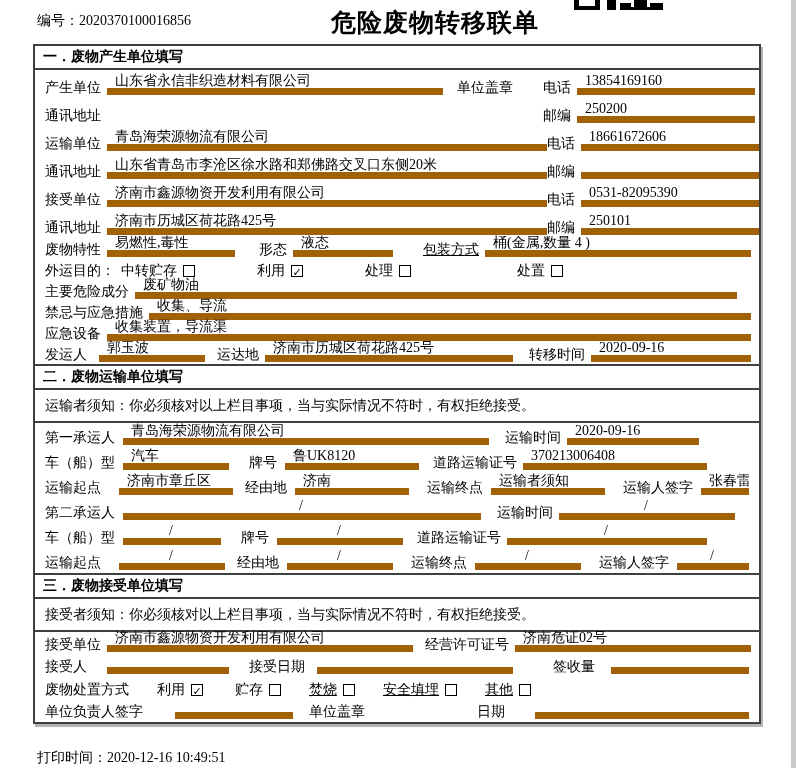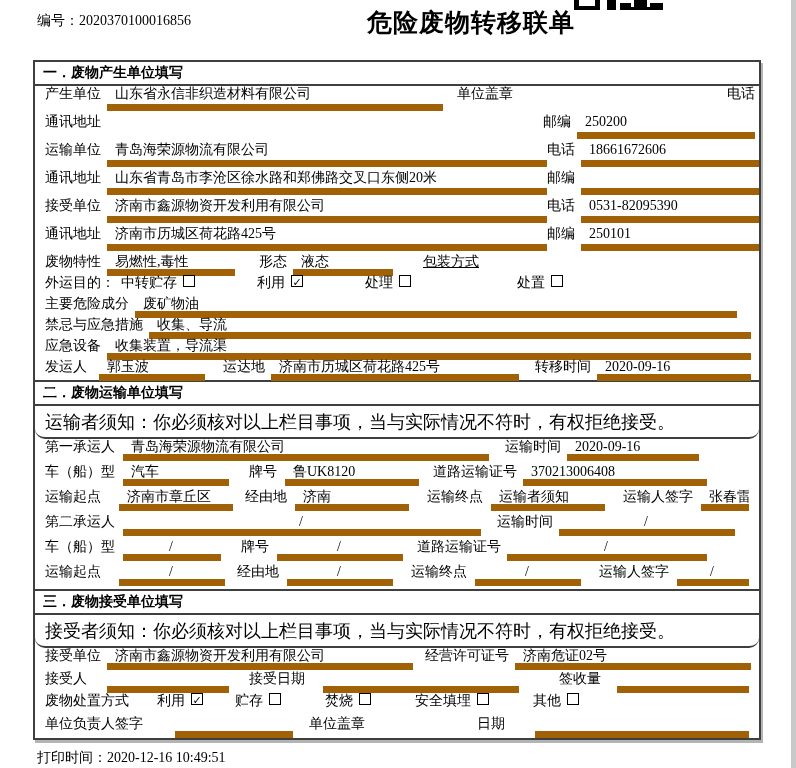--- a/index.html
+++ b/index.html
@@ -4,55 +4,55 @@
 <style>
   html,body{margin:0;padding:0;}
   body{
     width:796px;height:768px;position:relative;overflow:hidden;
     background:#ffffff;color:#000;
     font-family:"Liberation Serif","DejaVu Serif",serif;
     font-size:14px;
   }
   .edge-strip{position:absolute;right:0;top:0;width:5px;height:768px;background:#c9c9c9;}
   .serial{position:absolute;left:37px;top:12px;font-size:14px;white-space:nowrap;}
-  .doc-title{position:absolute;left:331px;top:6px;font-size:25px;font-weight:bold;letter-spacing:1px;white-space:nowrap;margin-left:36px;}
+  .doc-title{position:absolute;left:331px;top:6px;font-size:25px;font-weight:bold;letter-spacing:1px;white-space:nowrap;}
   .qr{position:absolute;left:574px;top:0;width:92px;height:10px;}
   .qr div{position:absolute;background:#000;}
   .qr .q1{left:0;top:0;width:26px;height:10px;background:transparent;border-left:5px solid #000;border-right:5px solid #000;border-bottom:4px solid #000;box-sizing:border-box;}
   .qr .q2{left:33px;top:0;width:9px;height:10px;}
   .qr .q3{left:46px;top:3px;width:11px;height:7px;}
   .qr .q4{left:60px;top:0;width:13px;height:10px;}
   .qr .q5{left:76px;top:3px;width:13px;height:7px;}
   .qr .q6{left:55px;top:7px;width:34px;height:3px;}
 
   .tbl{
-    position:absolute;left:33px;top:60px;width:724px;background:#fff;
+    position:absolute;left:33px;top:44px;width:724px;background:#fff;
     border:2px solid #3f3f3f;box-shadow:2px 3px 0 #b4b4b4;box-sizing:content-box;
   }
   .sec + .sec{border-top:2px solid #3f3f3f;}
   .sec-h{height:22px;border-bottom:2px solid #3f3f3f;display:flex;align-items:center;
     padding-left:8px;font-weight:bold;font-size:14px;}
   .notice{height:31px;border-bottom:2px solid #3f3f3f;display:flex;align-items:center;
-    padding-left:10px;font-size:18px;border-radius:10px;}
-  .row{display:flex;padding:0 4px 3px 10px;box-sizing:border-box;
+    padding-left:10px;font-size:14px;}
+  .row{display:flex;align-items:flex-end;padding:0 4px 3px 10px;box-sizing:border-box;
     font-size:14px;line-height:15px;}
   .h28{height:28px;} .h21{height:21px;padding-bottom:2px;} .h25{height:25px;} .h22{height:22.5px;}
   .lb{white-space:nowrap;flex:none;}
   .fl{border-bottom:7px solid #a16207;padding:0 2px 0 8px;white-space:nowrap;flex:none;
     min-height:15px;overflow:hidden;}
   .grow{flex:1;}
   .ctr{text-align:center;padding-left:0;}
   .cb{width:12px;height:12px;border:1px solid #000;flex:none;margin:0 0 1px 6px;
     font-size:11px;line-height:12px;text-align:center;box-sizing:border-box;overflow:hidden;}
   .print-line{position:absolute;left:37px;top:749px;font-size:14px;white-space:nowrap;}
   
   .ml6{margin-left:6px;} .ml8{margin-left:8px;} .ml10{margin-left:18px;} .ml12{margin-left:12px;}
-  .ml14{margin-left:14px;} .ml16{margin-left:16px;} .ml18{margin-left:18px;font-family:Liberation Serif, serif;} .ml20{margin-left:20px;}
+  .ml14{margin-left:14px;} .ml16{margin-left:16px;} .ml18{margin-left:12px;font-family:Liberation Serif, serif;} .ml20{margin-left:20px;}
   .ml24{margin-left:24px;} .ml28{margin-left:28px;} .ml30{margin-left:30px;text-decoration:underline;} .ml32{margin-left:32px;}
-  .ml36{margin-left:44px;} .ml40{margin-left:40px;}
+  .ml36{margin-left:28px;text-decoration:underline;} .ml40{margin-left:40px;}
   .ml62{margin-left:62px;} .ml106{margin-left:106px;} .ml112{margin-left:112px;}
   .mla{margin-left:auto;}
   .mr4{margin-right:4px;} .mr6{margin-right:6px;} .mr18{margin-right:18px;} .mr20{margin-right:20px;}
   .mr48{margin-right:48px;} .mr56{margin-right:56px;}
   .w90{width:90px;} .w96{width:96px;} .w104{width:104px;} .w108{width:108px;} .w112{width:112px;}
   .w118{width:118px;} .w124{width:124px;} .w168{width:168px;} .w182{width:182px;} .w186{width:186px;}
   .w204{width:204px;} .w238{width:238px;} .w296{width:296px;} .w326{width:326px;} .w356{width:356px;}
   .w430{width:430px;}
 </style>
 </head>
@@ -78,20 +78,21 @@
 <div class="tbl">
 
   <div class="sec">
     <div class="sec-h">一．废物产生单位填写</div>
 
     <div class="row h28">
       <span class="lb">产生单位</span>
       <span class="fl w326 ml6">山东省永信非织造材料有限公司</span>
       <span class="lb ml14">单位盖章</span>
       <span class="lb mla">电话</span>
+      <span class="fl w168 ml6">13854169160</span>
     </div>
 
     <div class="row h28">
       <span class="lb">通讯地址</span>
       <span class="lb mla">邮编</span>
       <span class="fl w168 ml6">250200</span>
     </div>
 
     <div class="row h28">
       <span class="lb">运输单位</span>
@@ -121,20 +122,21 @@
       <span class="fl w168 ml6">250101</span>
     </div>
 
 
     <div class="row h21">
       <span class="lb">废物特性</span>
       <span class="fl w118 ml6">易燃性,毒性</span>
       <span class="lb ml24">形态</span>
       <span class="fl w90 ml6">液态</span>
       <span class="lb ml30">包装方式</span>
+      <span class="fl grow ml6 mr4">桶(金属,数量 4 )</span>
     </div>
 
     <div class="row h21">
       <span class="lb">外运目的：</span>
       <span class="lb ml6">中转贮存</span>
       <span class="cb"></span>
       <span class="lb ml62">利用</span>
       <span class="cb">✓</span>
       <span class="lb ml62">处理</span>
       <span class="cb"></span>

